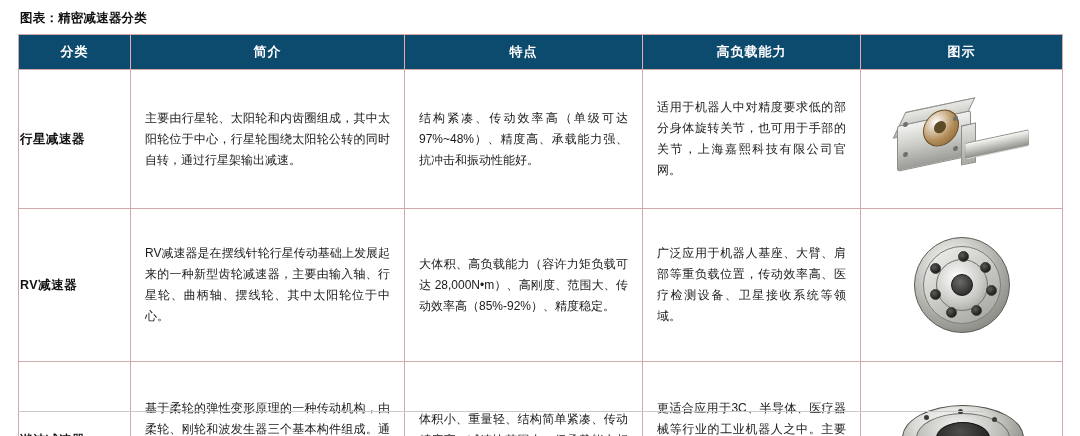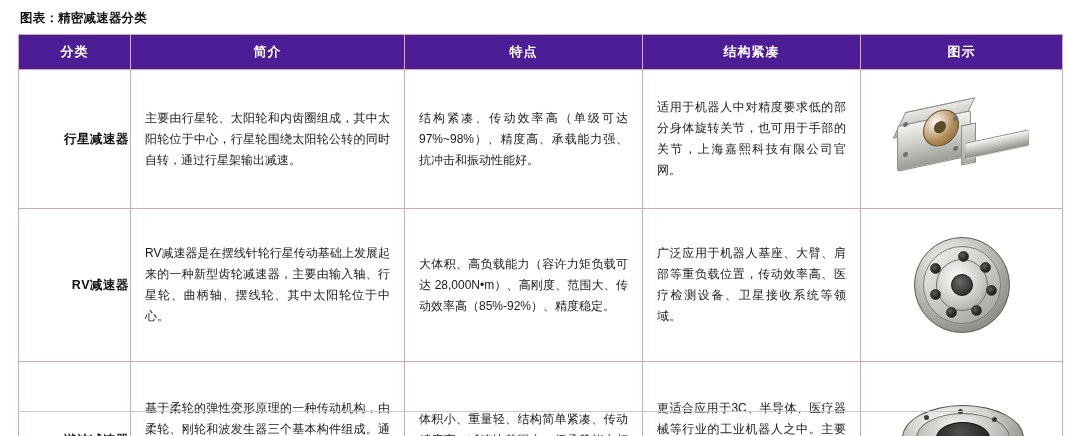--- a/index.html
+++ b/index.html
@@ -34,34 +34,34 @@
     border-collapse: collapse;
     width: 1044px;
     table-layout: fixed;
     border: 1px solid #b01f24;
   }
   table.main th, table.main td {
     border: 1px solid #cfa9ab;
     vertical-align: middle;
   }
   thead th {
-    background: #4c1d95;
+    background: #0c4a6e;
     color: #ffffff;
     font-size: 13px;
     font-weight: bold;
     height: 32px;
     text-align: center;
     border: 1px solid #b5181f;
     letter-spacing: 1px;
   }
   thead th.sep {
     border-right: 1px solid #e8a9ac;
   }
   td.cat {
-    text-align: right;
+    text-align: left;
     font-size: 12.5px;
     font-weight: bold;
     color: #111111;
     letter-spacing: 0.5px;
   }
   td.txt {
     font-size: 12px;
     line-height: 21px;
     color: #1a1a1a;
     padding: 22px 14px;
@@ -269,30 +269,30 @@
       <col style="width:274px">
       <col style="width:238px">
       <col style="width:218px">
       <col style="width:202px">
     </colgroup>
     <thead>
       <tr>
         <th class="sep">分类</th>
         <th class="sep">简介</th>
         <th class="sep">特点</th>
-        <th class="sep">结构紧凑</th>
+        <th class="sep">高负载能力</th>
         <th>图示</th>
       </tr>
     </thead>
     <tbody>
 
       <tr class="row1">
         <td class="cat">行星减速器</td>
         <td class="txt">主要由行星轮、太阳轮和内齿圈组成，其中太阳轮位于中心，行星轮围绕太阳轮公转的同时自转，通过行星架输出减速。</td>
-        <td class="txt">结构紧凑、传动效率高（单级可达97%~98%）、精度高、承载能力强、抗冲击和振动性能好。</td>
+        <td class="txt">结构紧凑、传动效率高（单级可达97%~48%）、精度高、承载能力强、抗冲击和振动性能好。</td>
         <td class="txt">适用于机器人中对精度要求低的部分身体旋转关节，也可用于手部的关节，上海嘉熙科技有限公司官网。</td>
         <td class="pic">
           <div class="imgbox">
             <div class="planetary">
               <div class="bodytop"></div>
               <div class="body"></div>
               <div class="gearwheel"></div>
               <div class="flange"></div>
               <div class="shaft"></div>
               <div class="bolt" style="left:16px;top:22px"></div>

